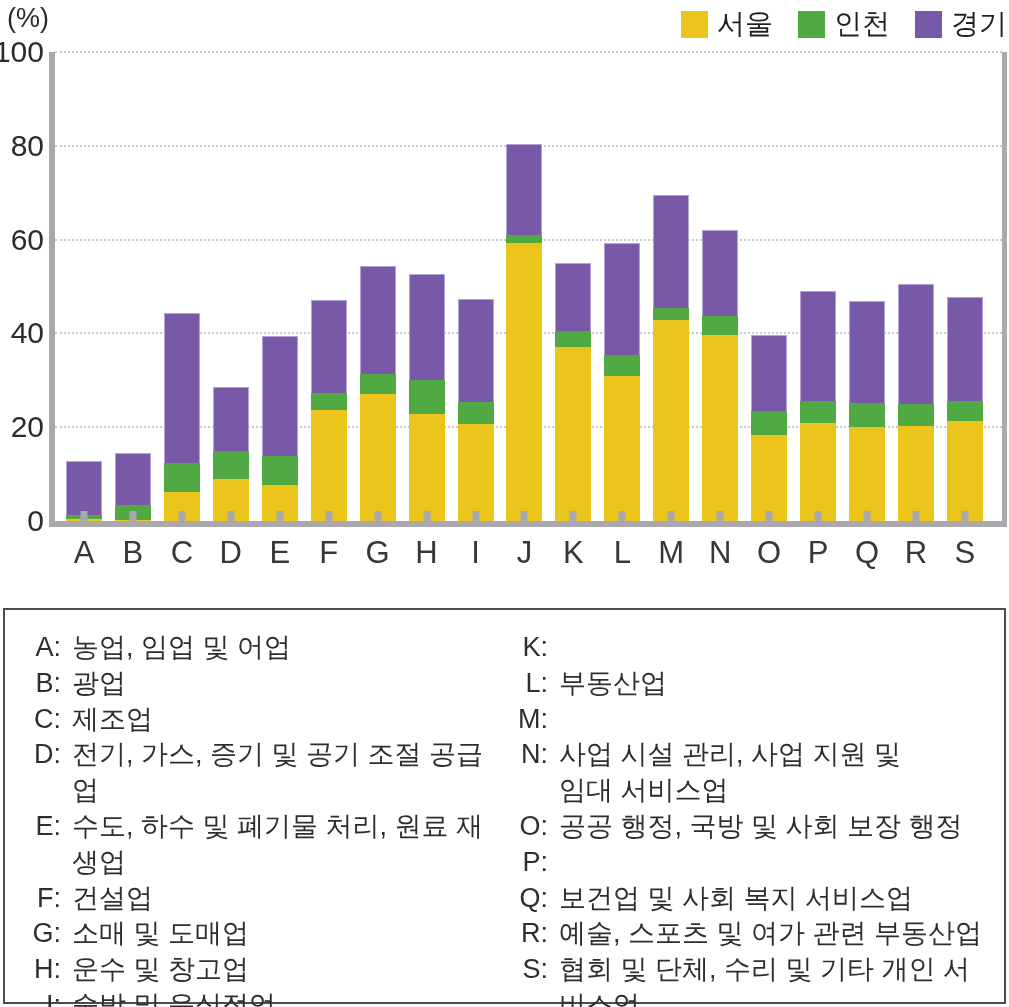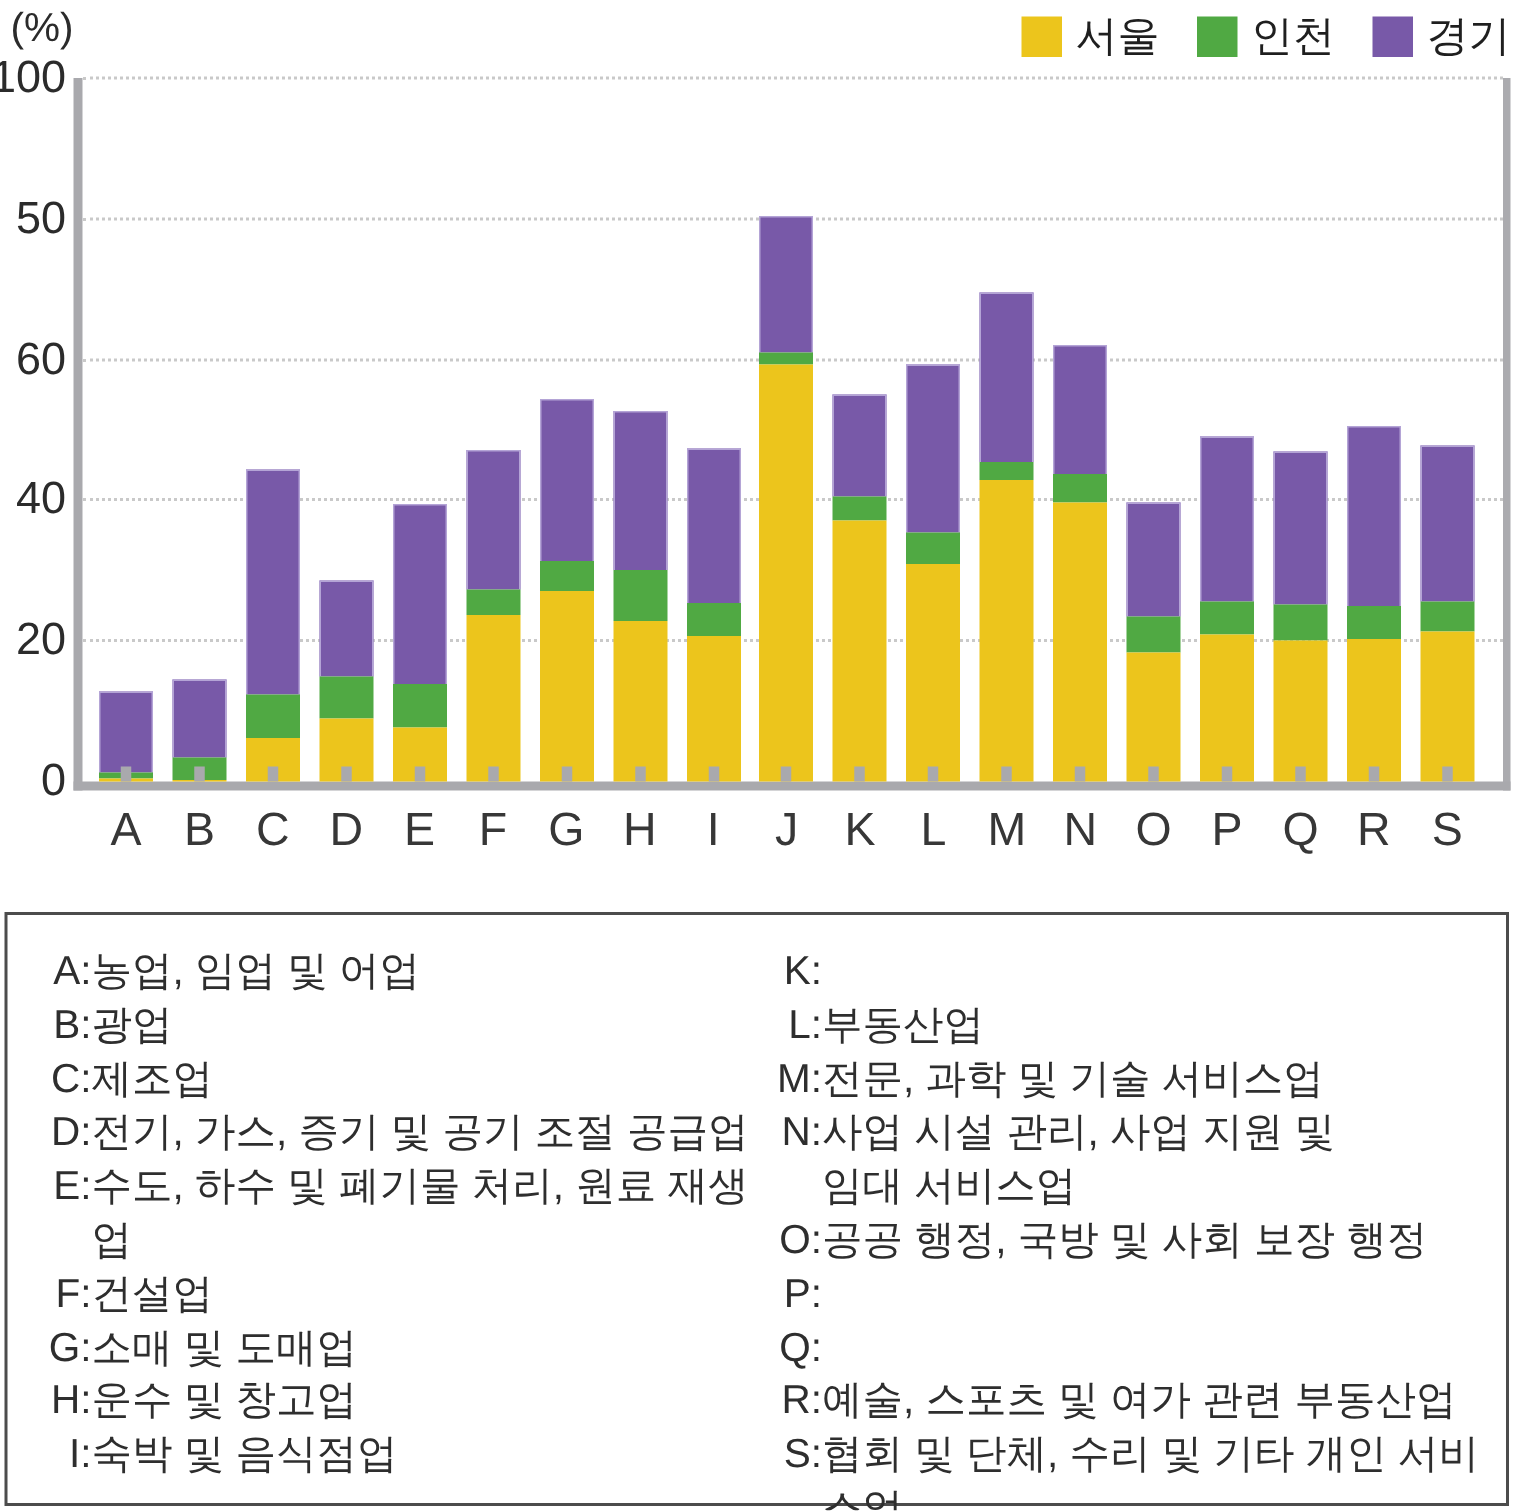--- a/index.html
+++ b/index.html
@@ -31,21 +31,21 @@
   .bar-tick { position:absolute; bottom:0; left:50%; transform:translateX(-50%); width:7px; height:10px; background:#a9a9ad; z-index:4; }
   .x-label { position:absolute; bottom:-50px; left:50%; transform:translateX(-50%); line-height:36px; font-size:31px; color:#373737; }
 
   
   .key-box { position:absolute; left:3px; top:608px; width:1003px; height:396px; border:2px solid #4c4c4c; background:#fff; display:flex; padding:20px 10px 0 16px; }
   .key-col { display:flex; flex-direction:column; }
   .key-col-left { width:487px; }
   .key-col-right { flex:1; }
   .key-row { display:flex; font-size:27px; line-height:35.8px; color:#2e2e2e; }
   .key-letter { width:40px; text-align:right; flex:none; }
-  .key-text { white-space:pre-line; }
+  .key-text { margin-left:11px; white-space:pre-line; }
 </style>
 </head>
 <body>
 
 <div id="stage">
 
   <div class="pct-label">(%)</div>
 
   <div class="legend">
       <div class="legend-item">
@@ -60,21 +60,21 @@
         <div class="legend-swatch" style="background: rgb(120, 89, 168);"></div>
         <div>경기</div>
       </div>
     </div>
 
   <div class="y-labels">
       <div class="y-label" style="top: 451px;">0</div>
       <div class="y-label" style="top: 357.2px;">20</div>
       <div class="y-label" style="top: 263.4px;">40</div>
       <div class="y-label" style="top: 169.6px;">60</div>
-      <div class="y-label" style="top: 75.8px;">50</div>
+      <div class="y-label" style="top: 75.8px;">80</div>
       <div class="y-label" style="top: -18px;">100</div>
     </div>
 
   <div class="axis-left"></div>
   <div class="axis-right"></div>
   <div class="axis-bottom"></div>
 
   <div class="plot">
     <div>
         <div class="gridline" style="bottom: 92.8px;"></div>
@@ -262,36 +262,36 @@
     <div class="key-col key-col-right">
         <div class="key-row">
           <div class="key-letter">K:</div>
         </div>
         <div class="key-row">
           <div class="key-letter">L:</div>
           <div class="key-text">부동산업</div>
         </div>
         <div class="key-row">
           <div class="key-letter">M:</div>
-          <div class="key-text">전문, 과학 및 기술 서비스업</div>
         </div>
         <div class="key-row">
           <div class="key-letter">N:</div>
           <div class="key-text">사업 시설 관리, 사업 지원 및
 임대 서비스업</div>
         </div>
         <div class="key-row">
           <div class="key-letter">O:</div>
           <div class="key-text">공공 행정, 국방 및 사회 보장 행정</div>
         </div>
         <div class="key-row">
           <div class="key-letter">P:</div>
         </div>
         <div class="key-row">
           <div class="key-letter">Q:</div>
+          <div class="key-text">보건업 및 사회 복지 서비스업</div>
         </div>
         <div class="key-row">
           <div class="key-letter">R:</div>
           <div class="key-text">예술, 스포츠 및 여가 관련 부동산업</div>
         </div>
         <div class="key-row">
           <div class="key-letter">S:</div>
           <div class="key-text">협회 및 단체, 수리 및 기타 개인 서비스업</div>
         </div>
       </div>

